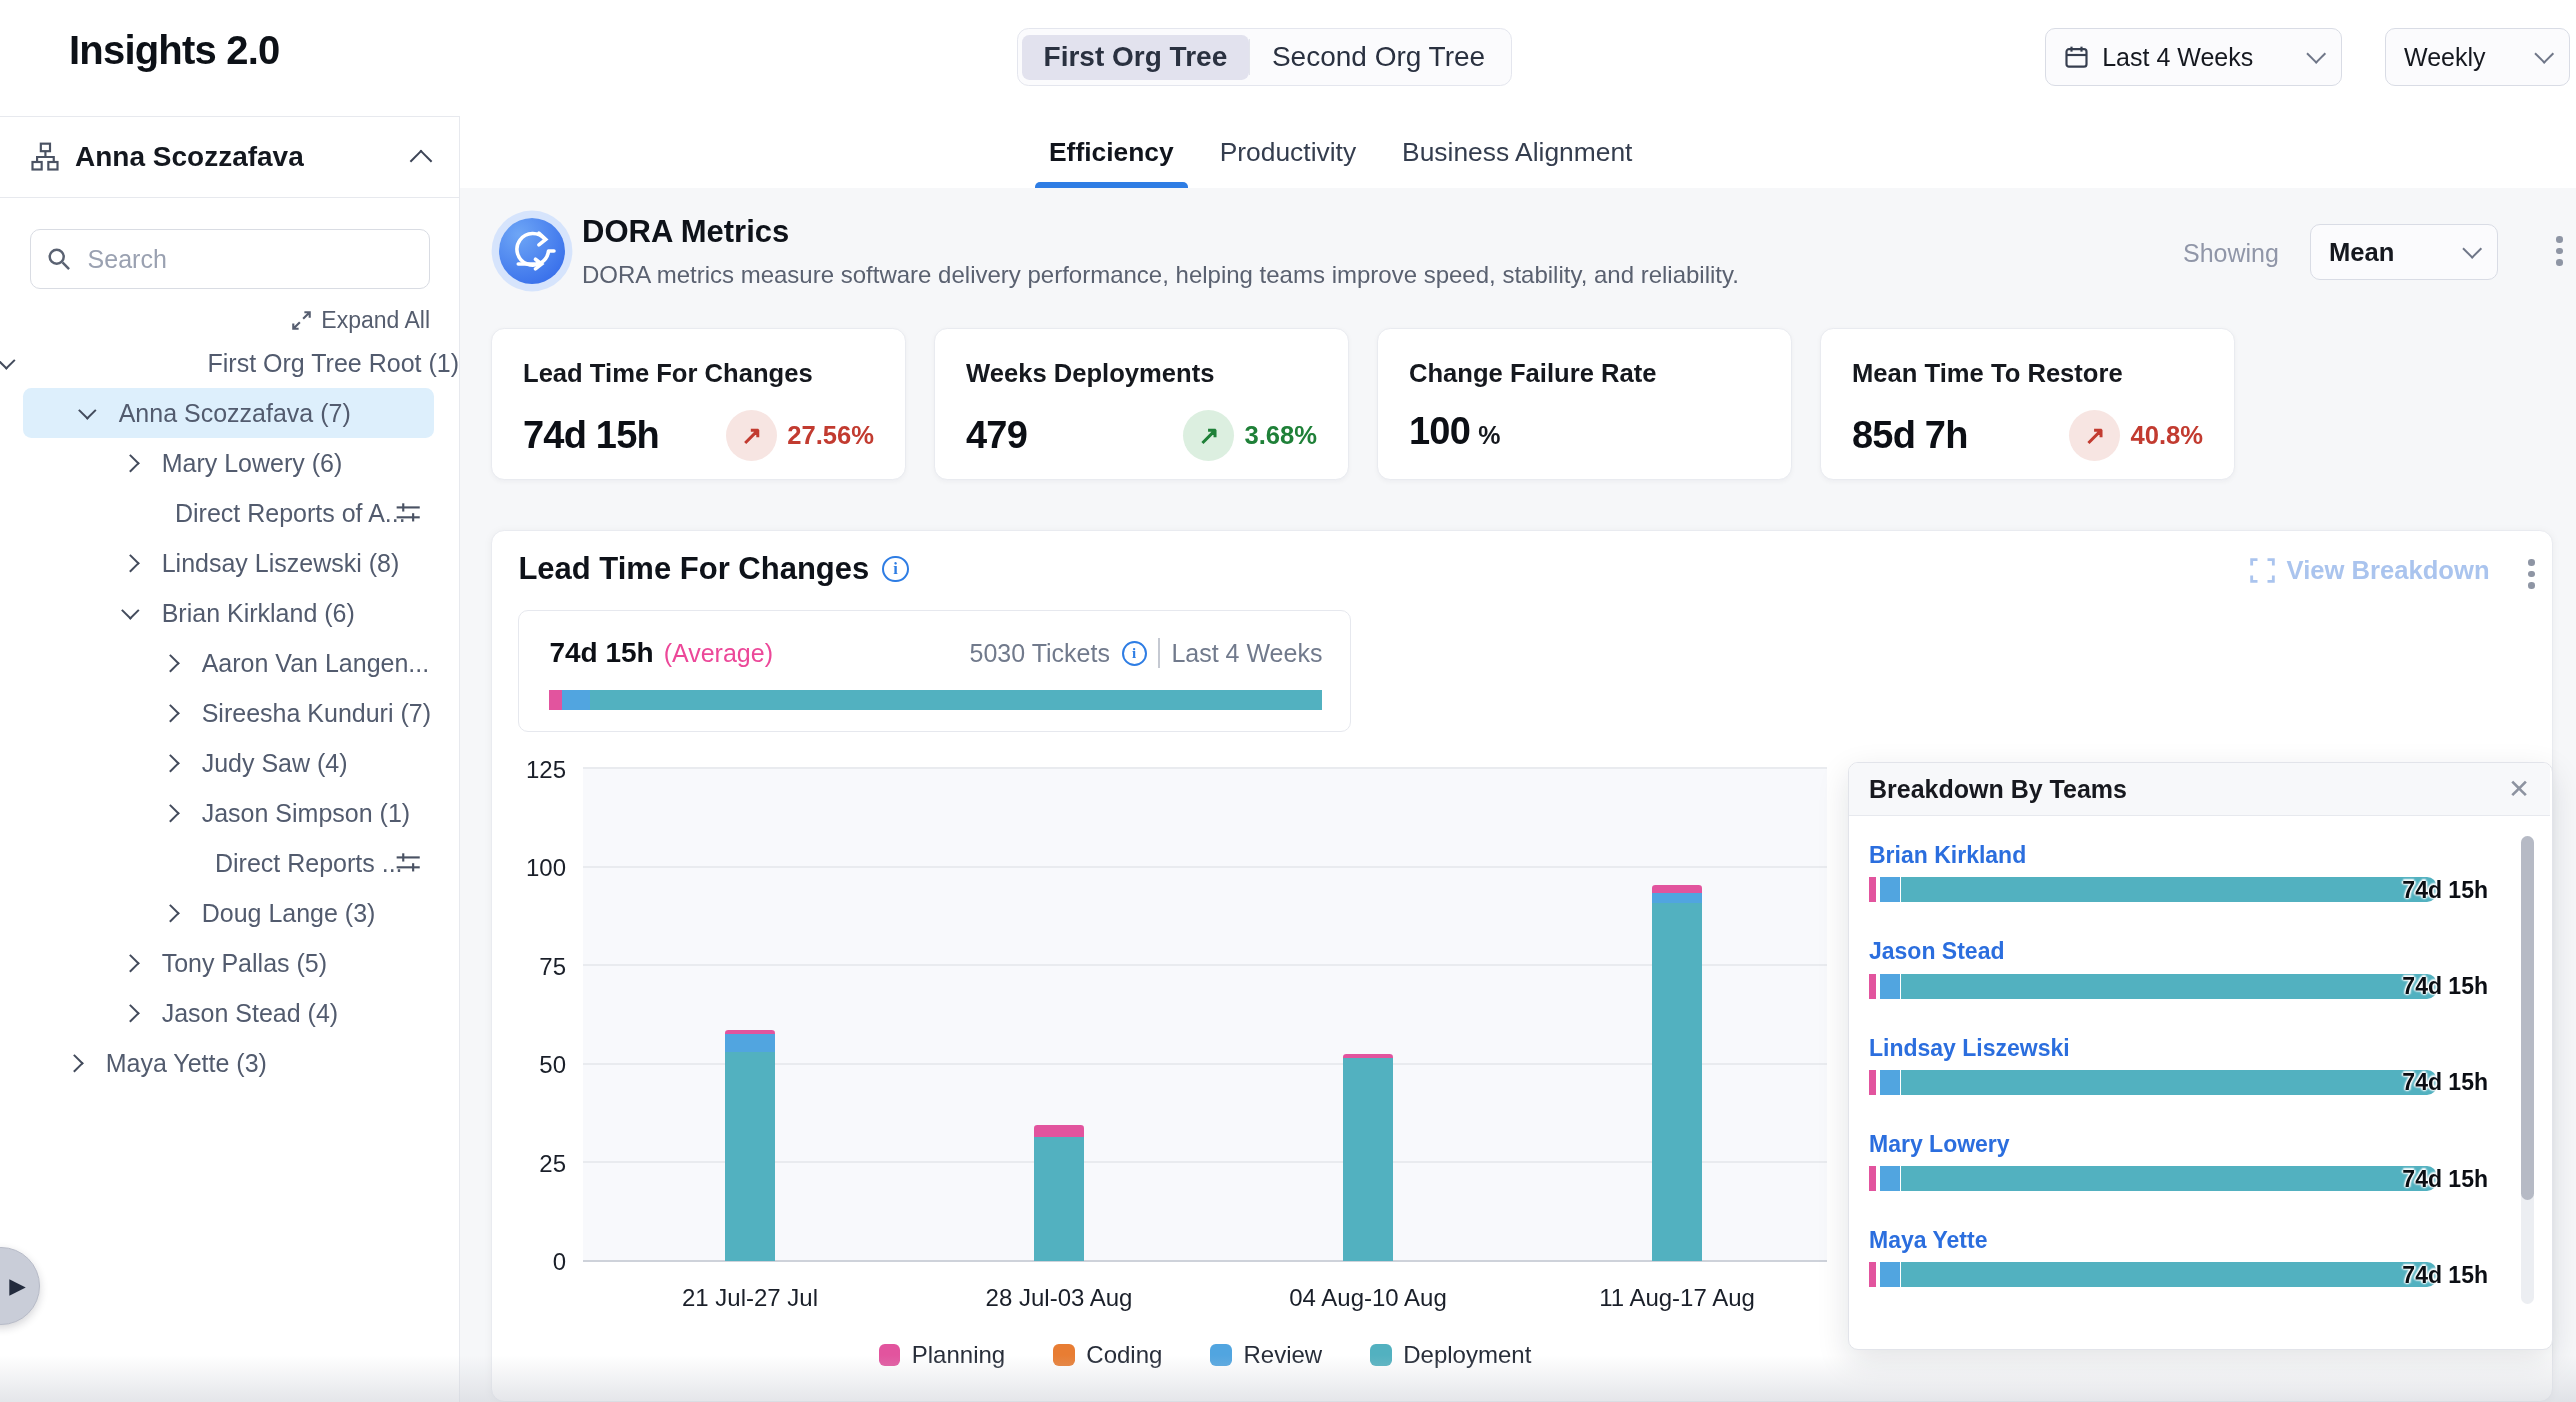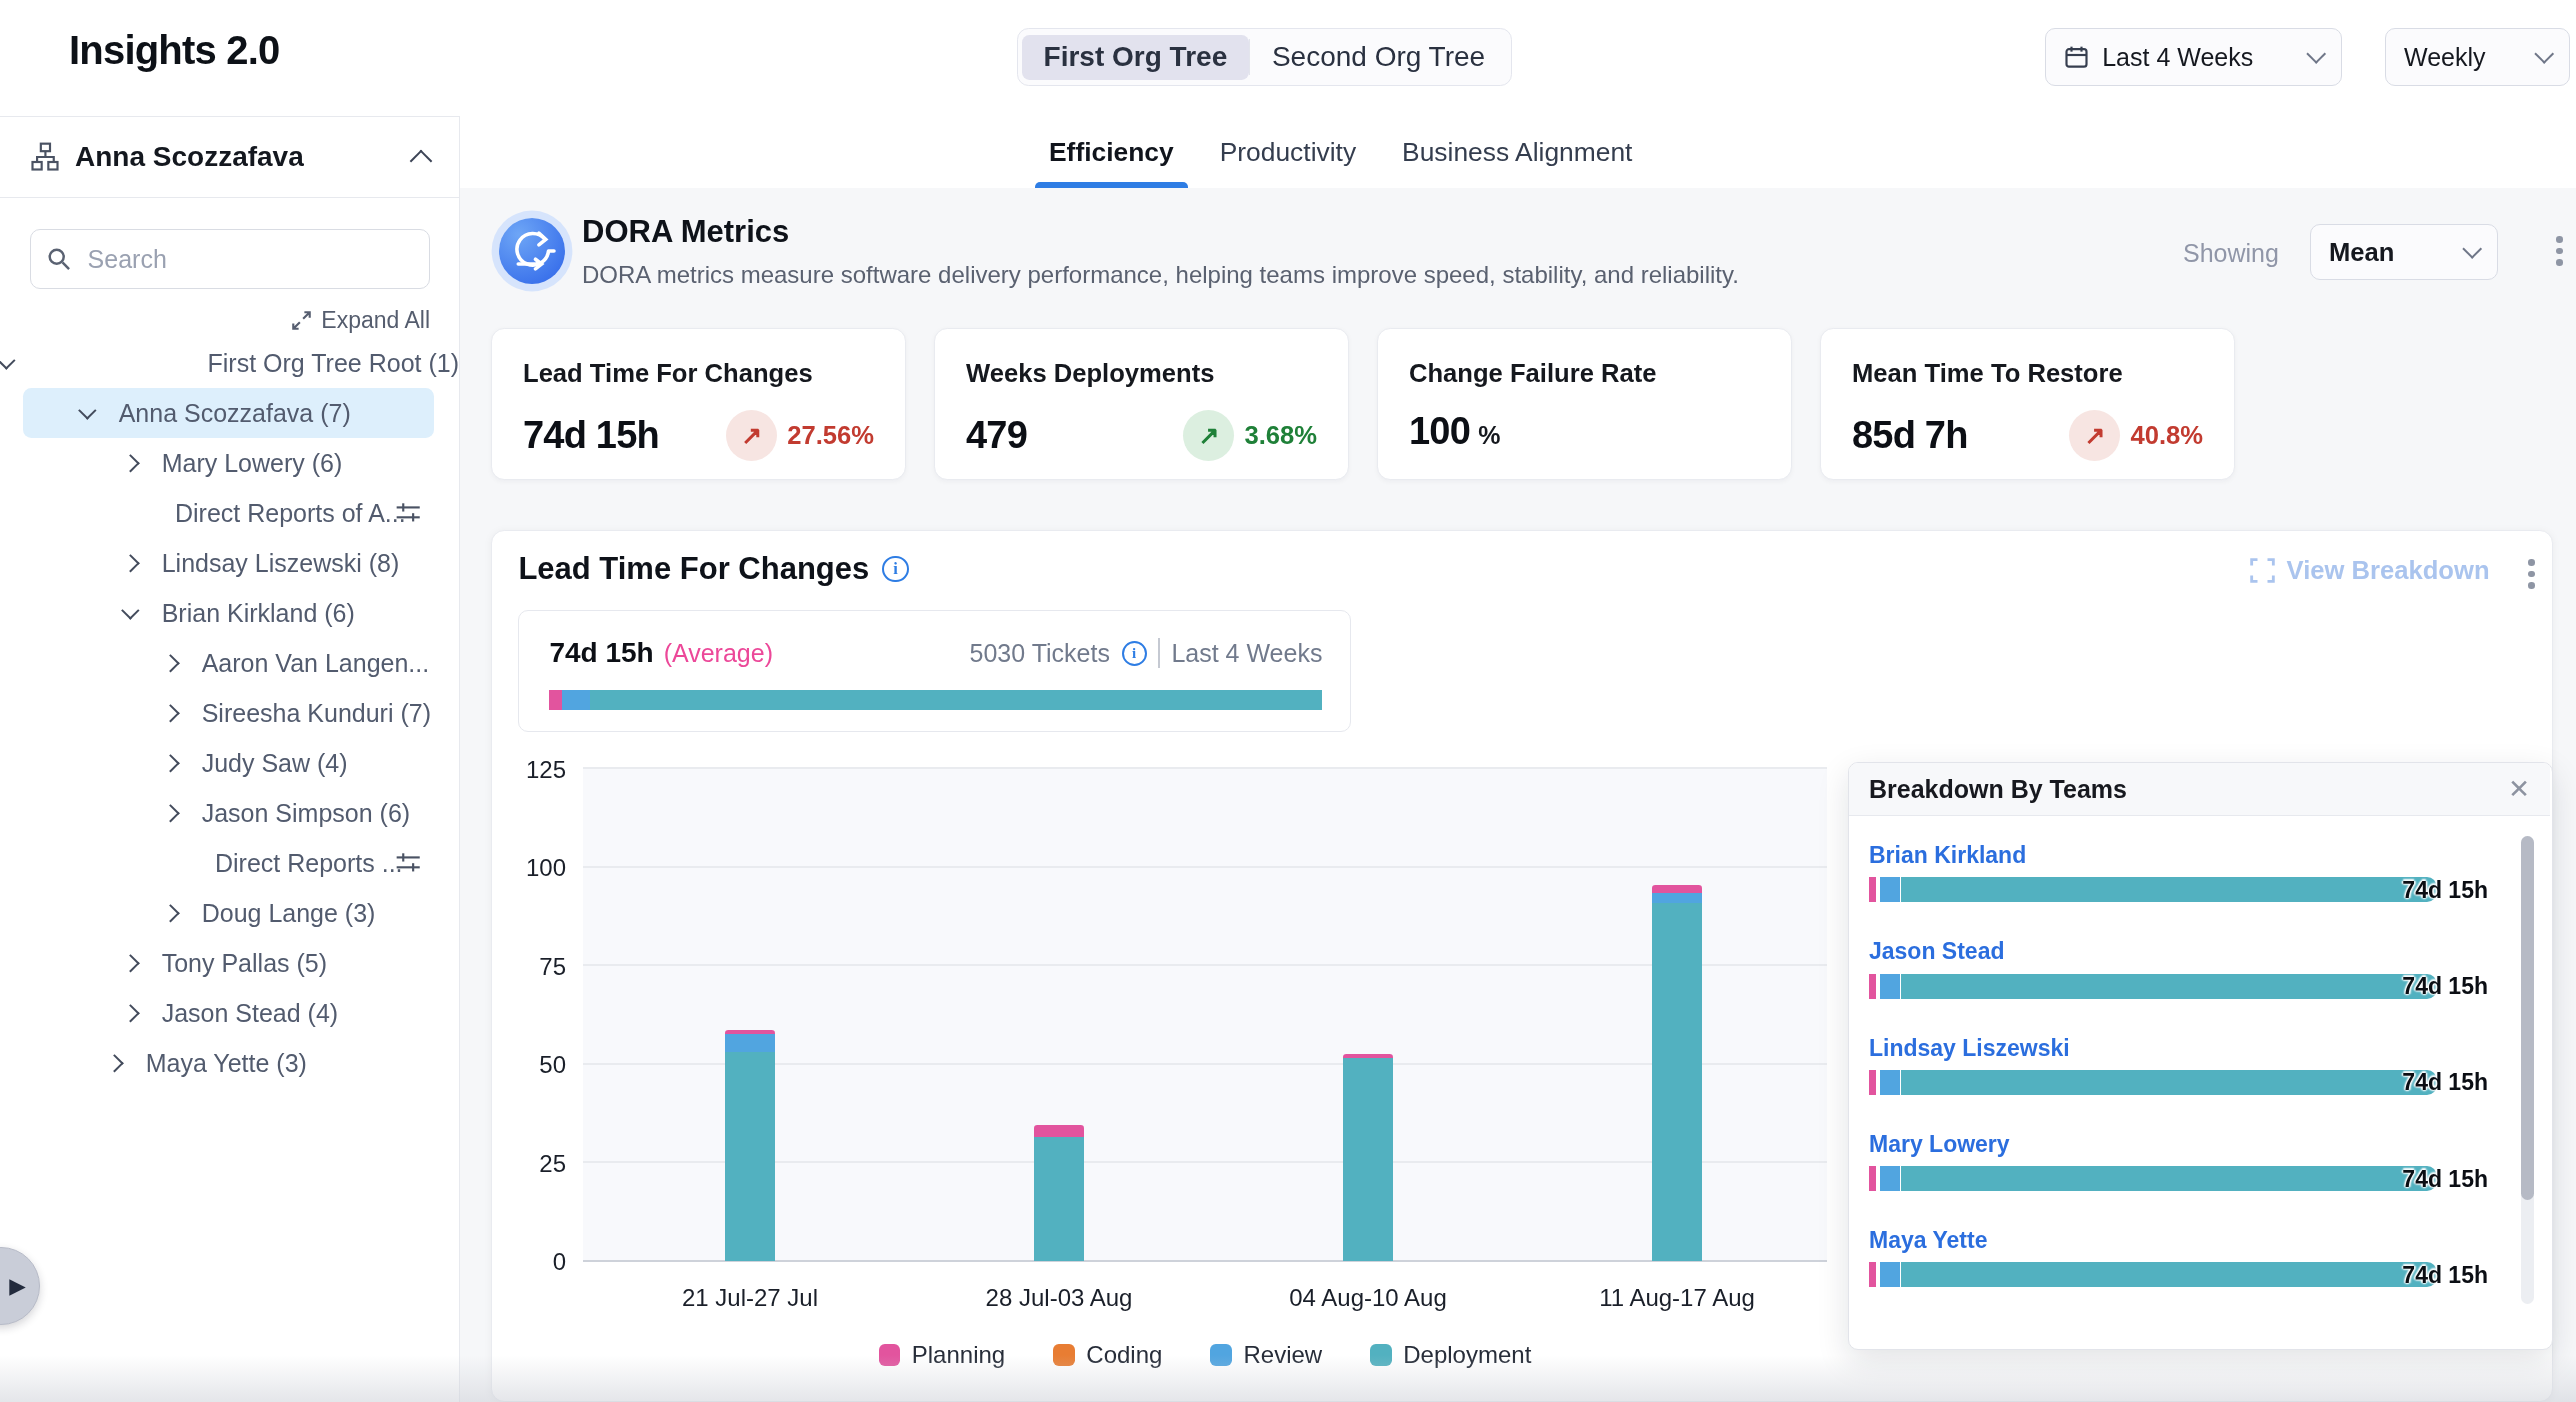--- a/index.html
+++ b/index.html
@@ -232,21 +232,21 @@
       <div class="trow" style="padding-left: 164px;">
         <span class="tchev right"></span>
         <span class="tlabel">Sireesha Kunduri (7)</span>
       </div>
       <div class="trow" style="padding-left: 164px;">
         <span class="tchev right"></span>
         <span class="tlabel">Judy Saw (4)</span>
       </div>
       <div class="trow" style="padding-left: 164px;">
         <span class="tchev right"></span>
-        <span class="tlabel">Jason Simpson (6)</span>
+        <span class="tlabel">Jason Simpson (1)</span>
       </div>
       <div class="trow" style="padding-left: 190px;">
         <span class="tlabel">Direct Reports ...</span>
         <span class="tfilter">
           <svg width="26.4" height="26.4" viewBox="0 0 32 32" fill="none" stroke="#4a5263" stroke-width="2.6">
             <line x1="2" y1="9" x2="30" y2="9"></line>
             <line x1="2" y1="21" x2="30" y2="21"></line>
             <line x1="10" y1="4" x2="10" y2="14"></line>
             <line x1="22" y1="16" x2="22" y2="26"></line>
           </svg>
@@ -257,21 +257,21 @@
         <span class="tlabel">Doug Lange (3)</span>
       </div>
       <div class="trow" style="padding-left: 124px;">
         <span class="tchev right"></span>
         <span class="tlabel">Tony Pallas (5)</span>
       </div>
       <div class="trow" style="padding-left: 124px;">
         <span class="tchev right"></span>
         <span class="tlabel">Jason Stead (4)</span>
       </div>
-      <div class="trow" style="padding-left: 108px;">
+      <div class="trow" style="padding-left: 68px;">
         <span class="tchev right"></span>
         <span class="tlabel">Maya Yette (3)</span>
       </div>
     </div>
   <div class="abs" id="side-handle">
     <span class="tri">▶</span>
   </div>
 </div>
 
 <div class="abs" id="tabsrow">

